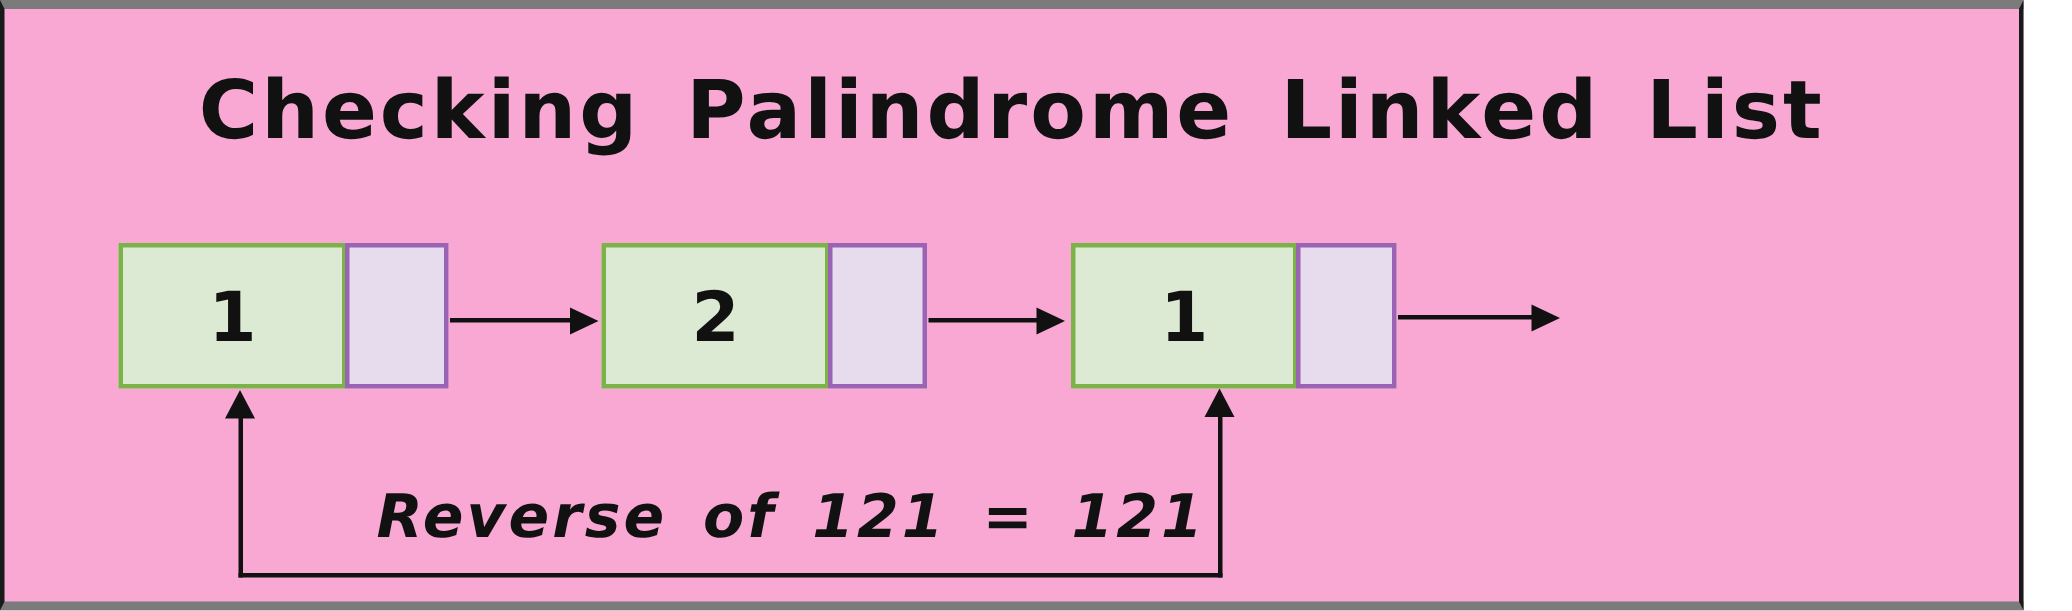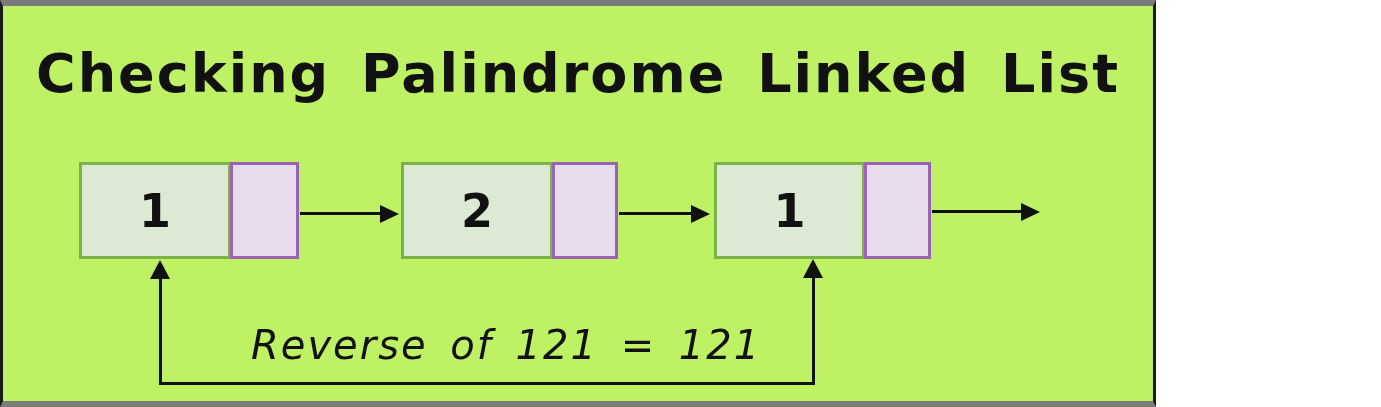--- a/index.html
+++ b/index.html
@@ -3,24 +3,24 @@
 <meta charset="utf-8">
 <style>
   html, body {
     margin: 0;
     padding: 0;
     background: #ffffff;
     font-family: "DejaVu Sans", "Liberation Sans", sans-serif;
   }
   .canvas {
     position: relative;
-    width: 1156px;
+    width: 1349px;
     height: 407px;
     box-sizing: border-box;
-    background: #bef264;
+    background: #f9a8d4;
     border-top: 6px solid #7b7b7b;
     border-bottom: 6px solid #7b7b7b;
     border-left: 3px solid #1a1a1a;
     border-right: 3px solid #1a1a1a;
     overflow: hidden;
   }
   .title {
     position: absolute;
     left: 0; right: 0;
     top: 36px;
@@ -100,21 +100,21 @@
     font-weight: 600;
     color: #111111;
     letter-spacing: 1px;
   }
   .annotation {
     position: absolute;
     left: 248px;
     top: 316px;
     font-size: 40px;
     font-style: italic;
-    font-weight: 400;
+    font-weight: 700;
     color: #111111;
     letter-spacing: 2px;
     word-spacing: 8px;
     white-space: nowrap;
   }
 </style>
 </head>
 <body>
 
 <div class="canvas">

